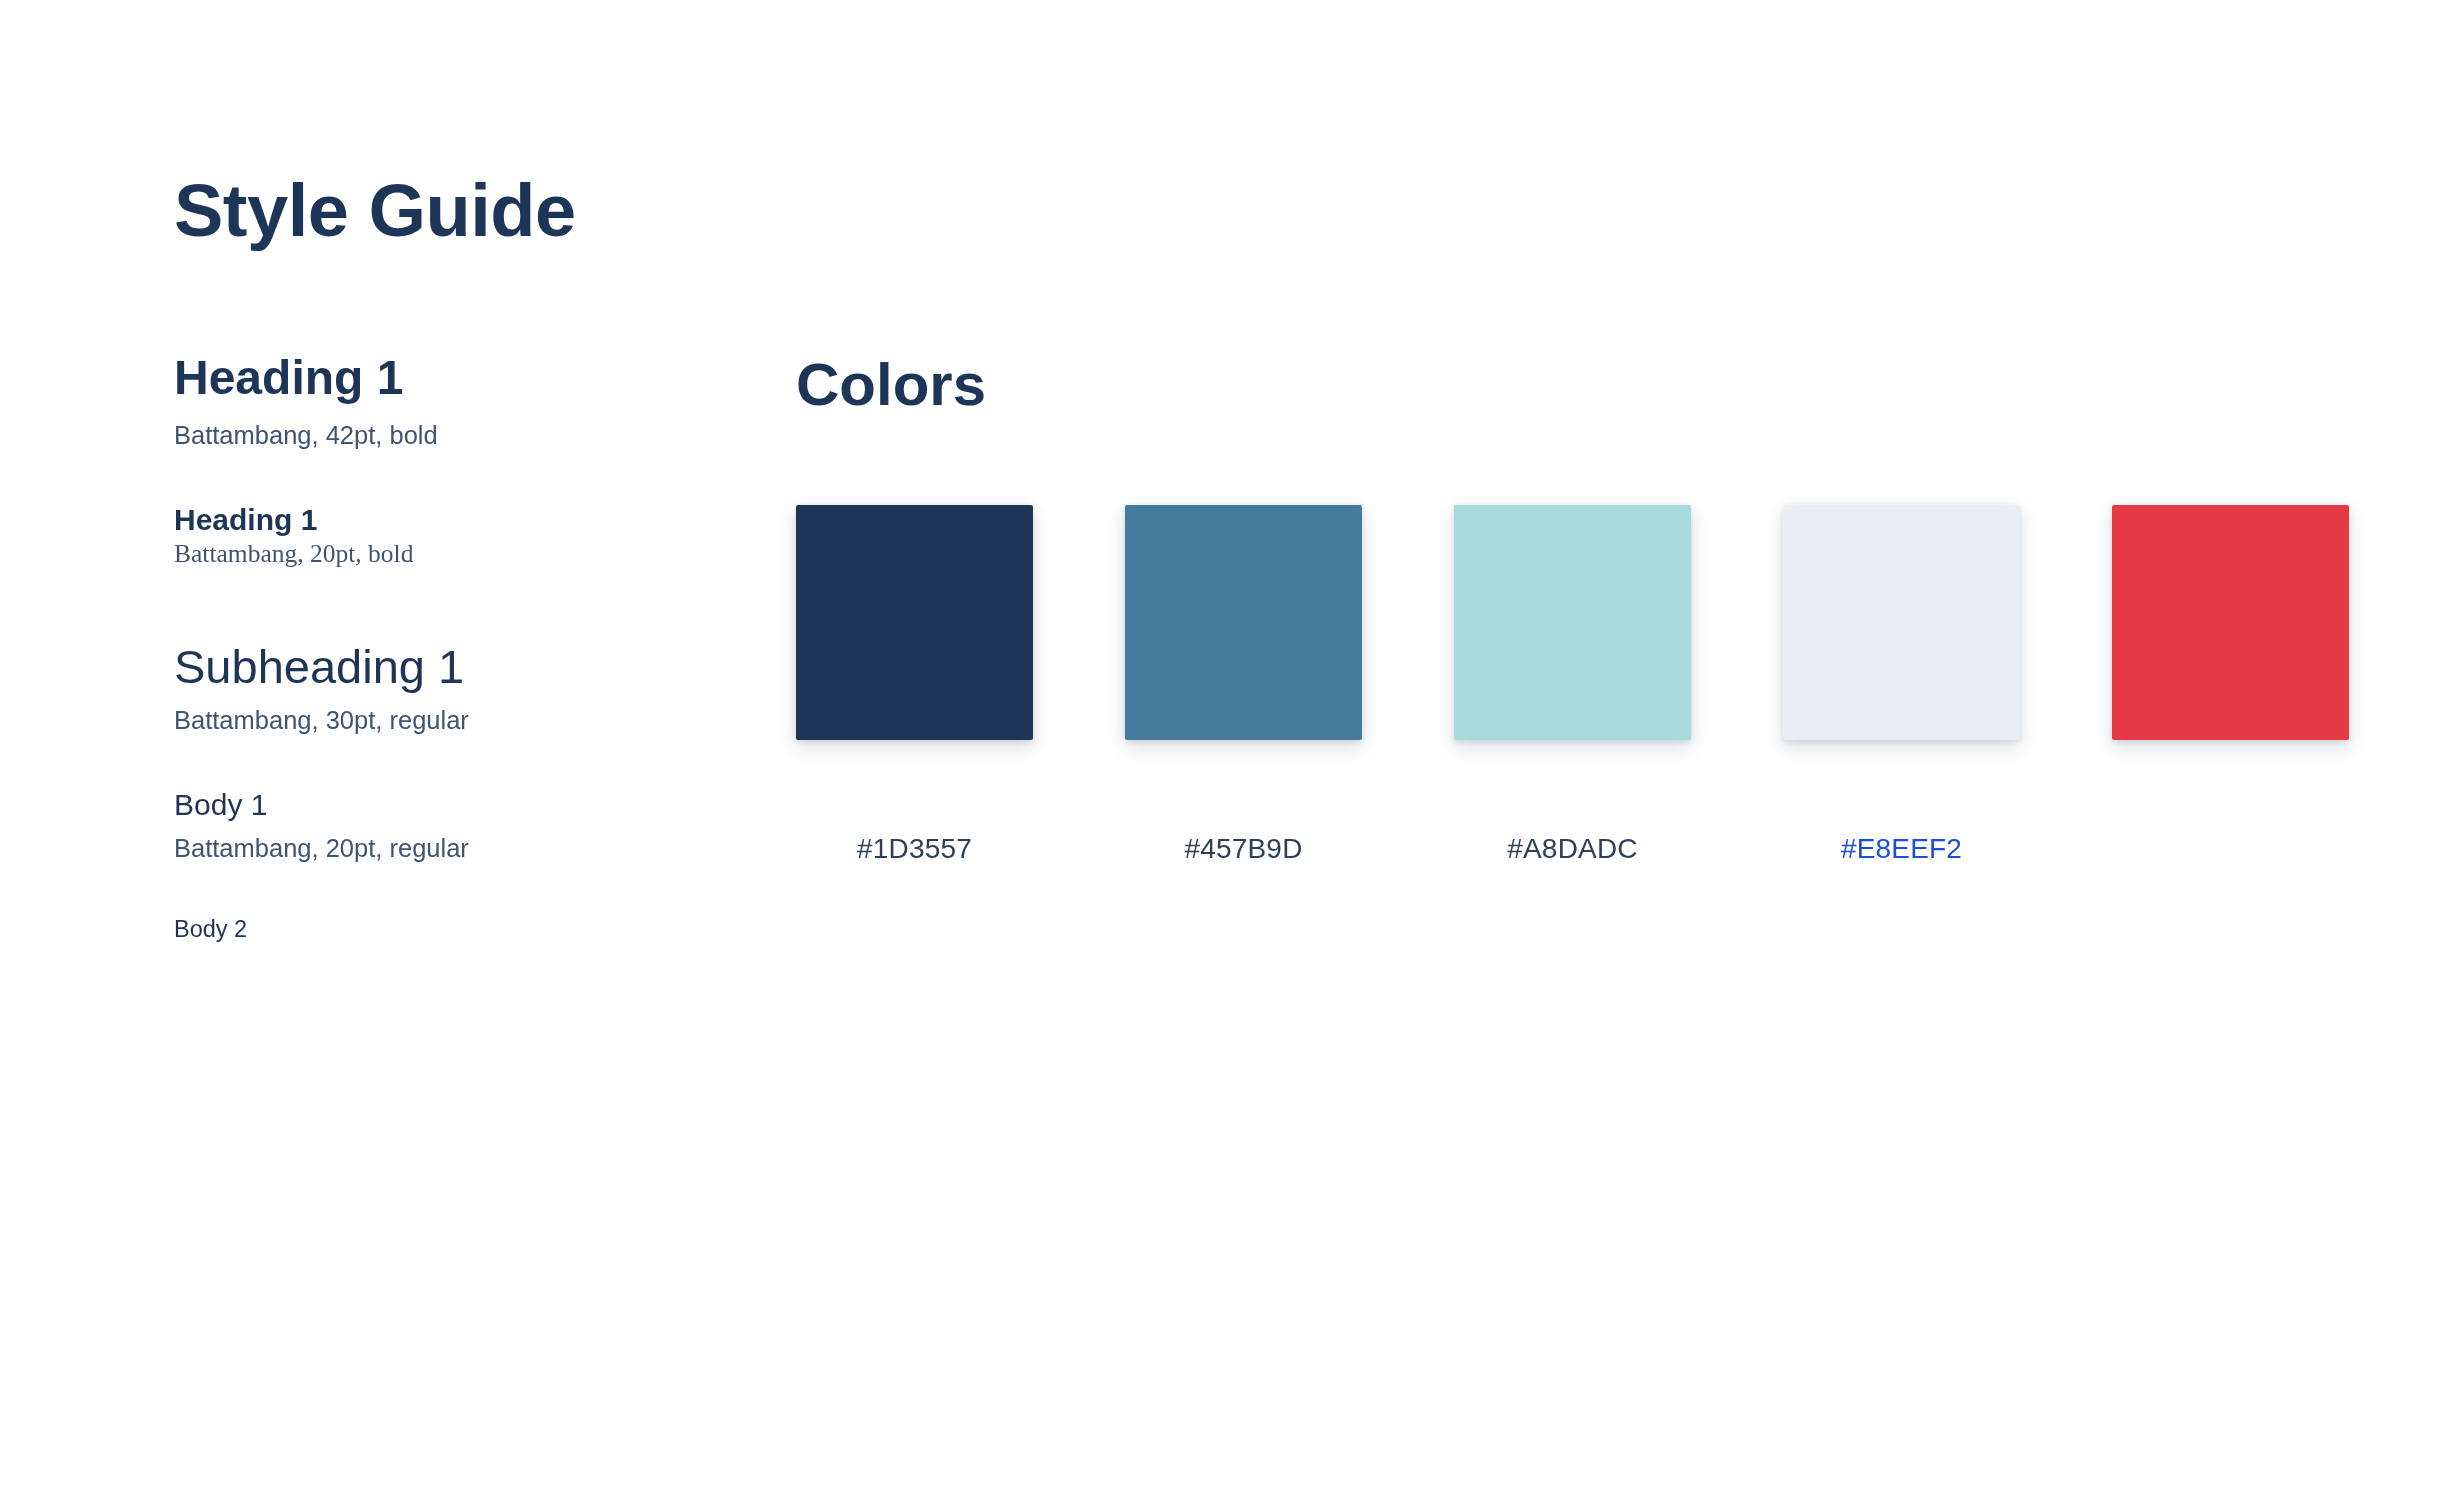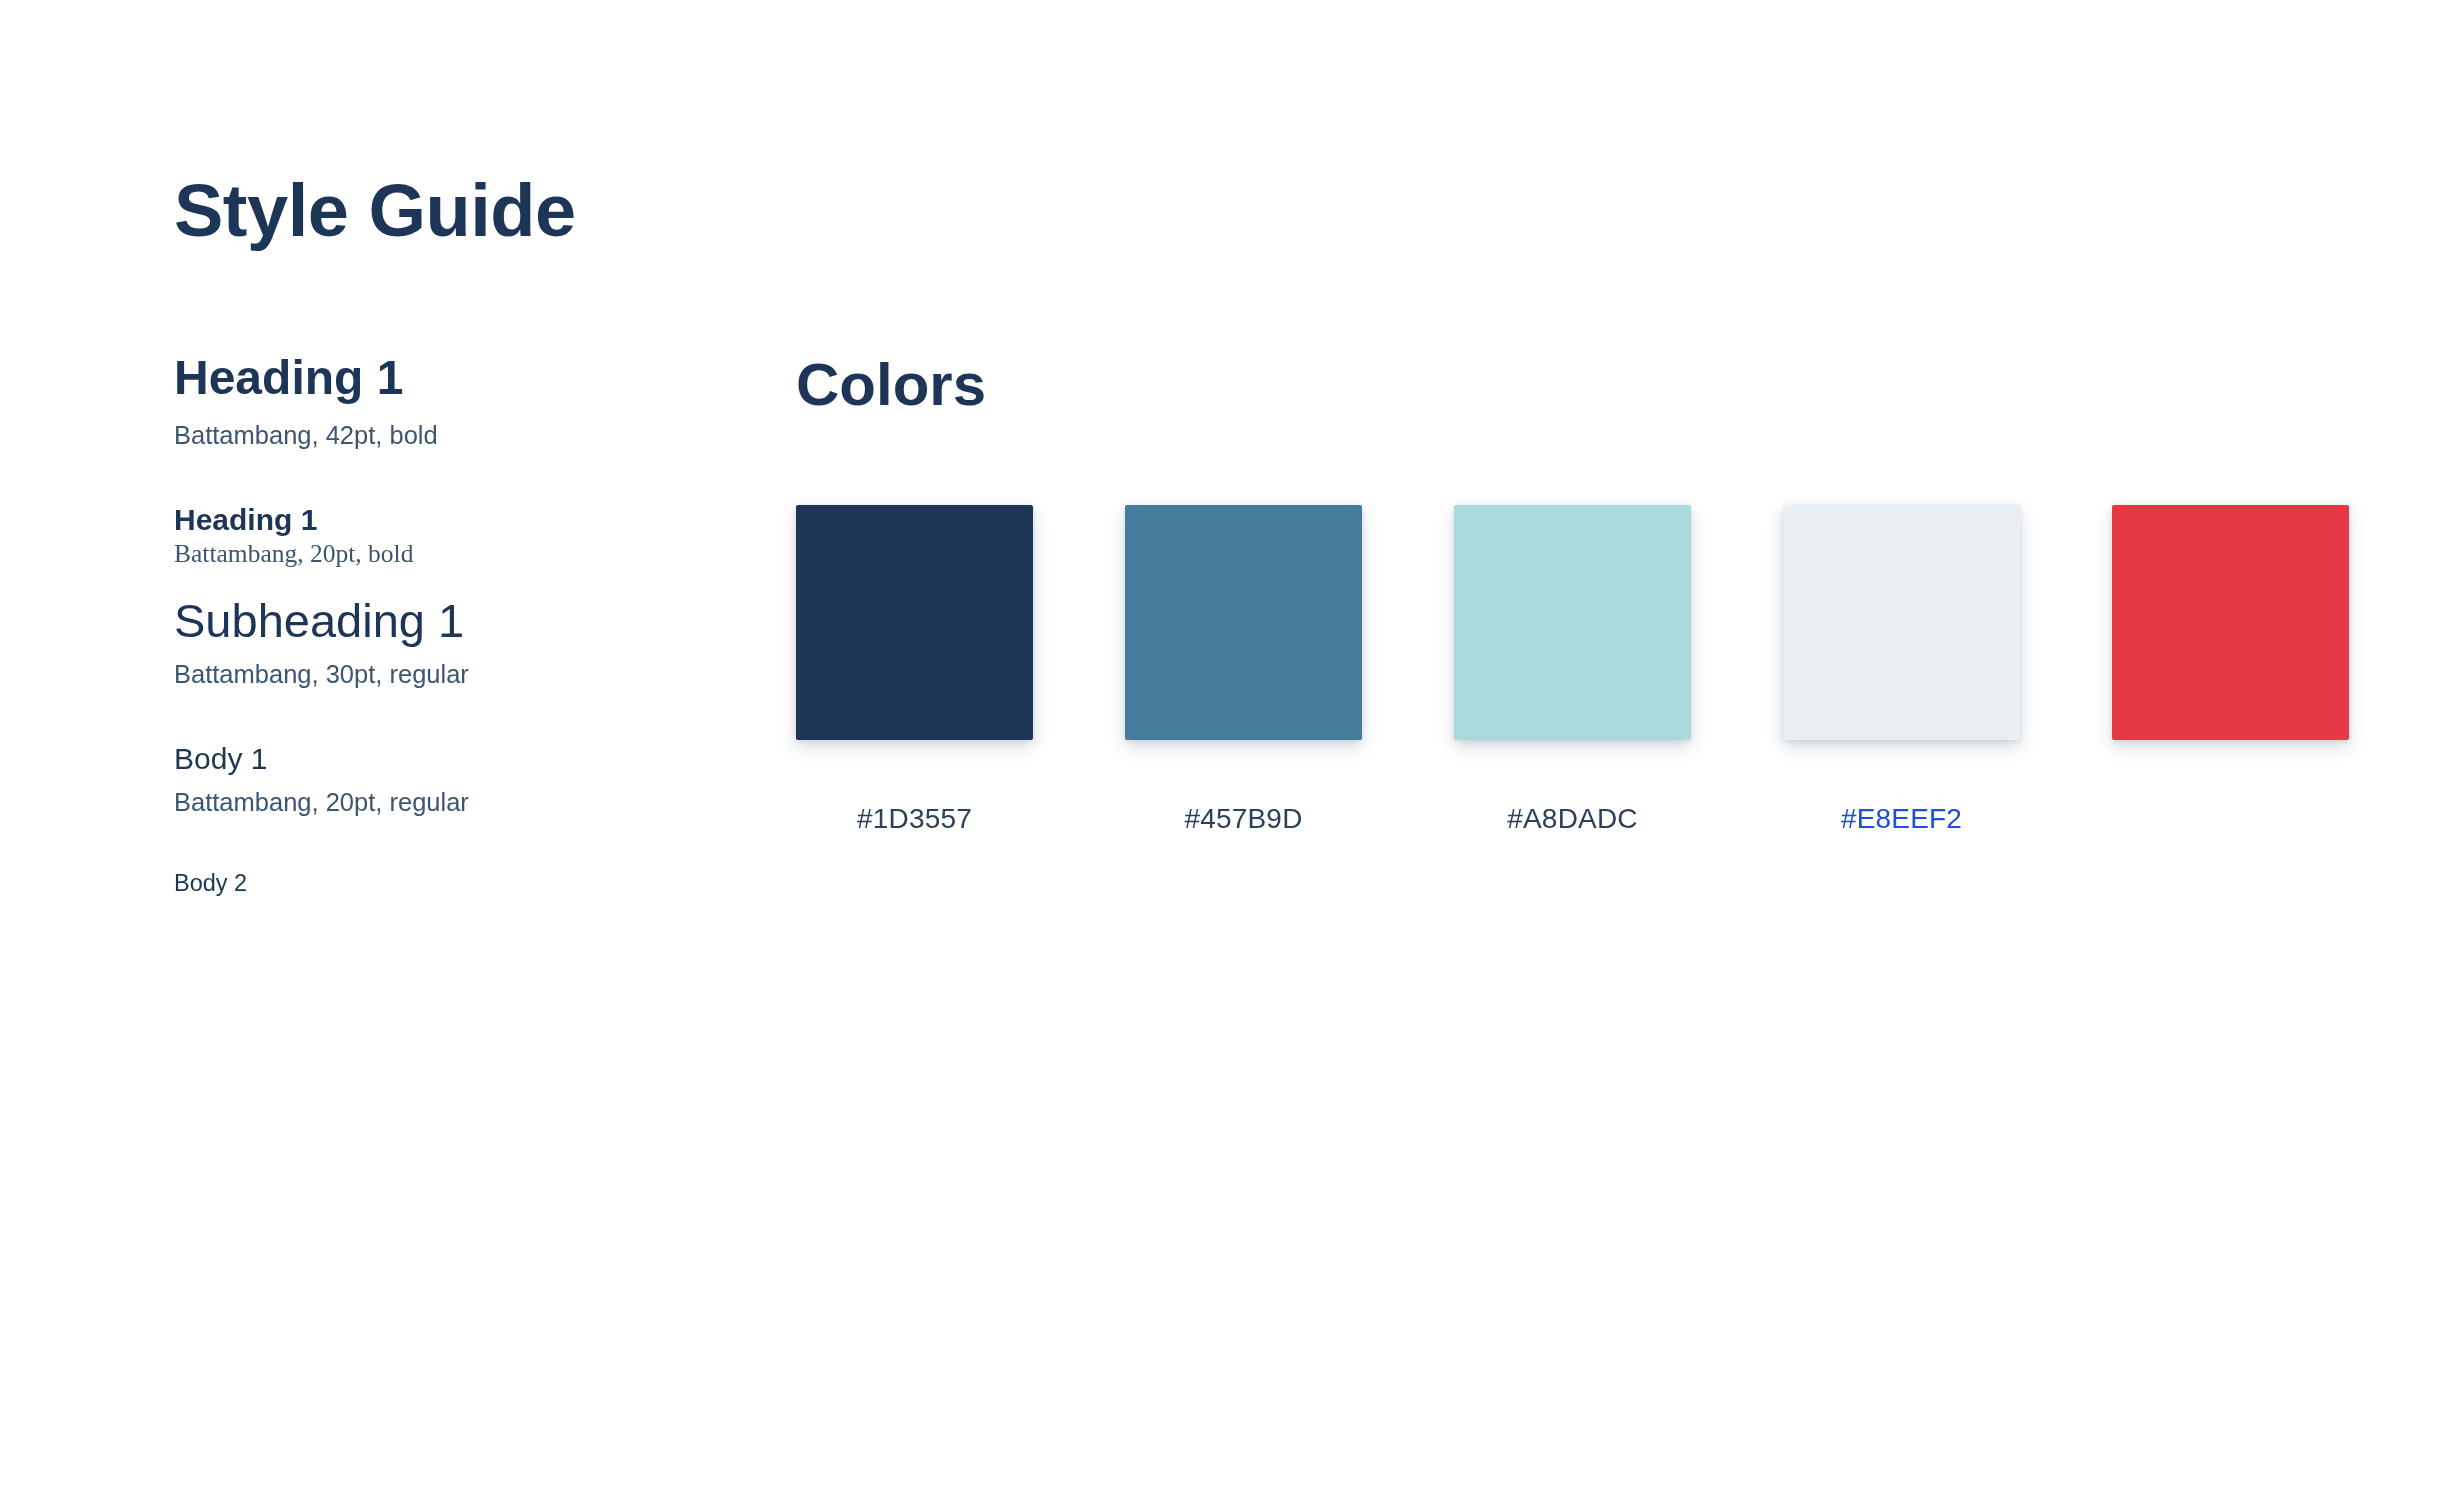--- a/index.html
+++ b/index.html
@@ -66,21 +66,21 @@
   }
 
   
   .s-h1 .type-sample { font-size: 48px; font-weight: 700; }
   .s-h1 .type-desc   { margin-top: 17.6px; }
 
   .s-h2 { margin-top: 55px; }
   .s-h2 .type-sample { font-size: 30px; font-weight: 700; }
   .s-h2 .type-desc   { margin-top: 4px; font-family: Liberation Serif, serif; }
 
-  .s-sub { margin-top: 28px; }
+  .s-sub { margin-top: 74px; }
   .s-sub .type-sample { font-size: 47px; font-weight: 400; }
   .s-sub .type-desc   { margin-top: 14.7px; }
 
   .s-b1 { margin-top: 55px; }
   .s-b1 .type-sample { font-size: 30px; font-weight: 400; }
   .s-b1 .type-desc   { margin-top: 13.7px; }
 
   .s-b2 { margin-top: 55px; }
   .s-b2 .type-sample { font-size: 23.5px; font-weight: 400; }
   .s-b2 .type-desc   { margin-top: 14.7px; }
@@ -114,21 +114,21 @@
   .swatch-cell:last-child { margin-right: 0; }
 
   .swatch-chip {
     width: 237px;
     height: 235px;
     border-radius: 2px;
     box-shadow: 0 6.9px 16.7px rgba(29, 53, 87, 0.17),
                 0 1.5px 4.9px rgba(29, 53, 87, 0.10);
   }
   .swatch-label {
-    margin-top: 63px;
+    margin-top: 93px;
     font-size: 28px;
     font-weight: 400;
     color: #2B4059;
     letter-spacing: 0.2px;
     white-space: nowrap;
     text-align: center;
   }
 </style>
 </head>
 <body style="background-color: rgb(255, 255, 255);">

